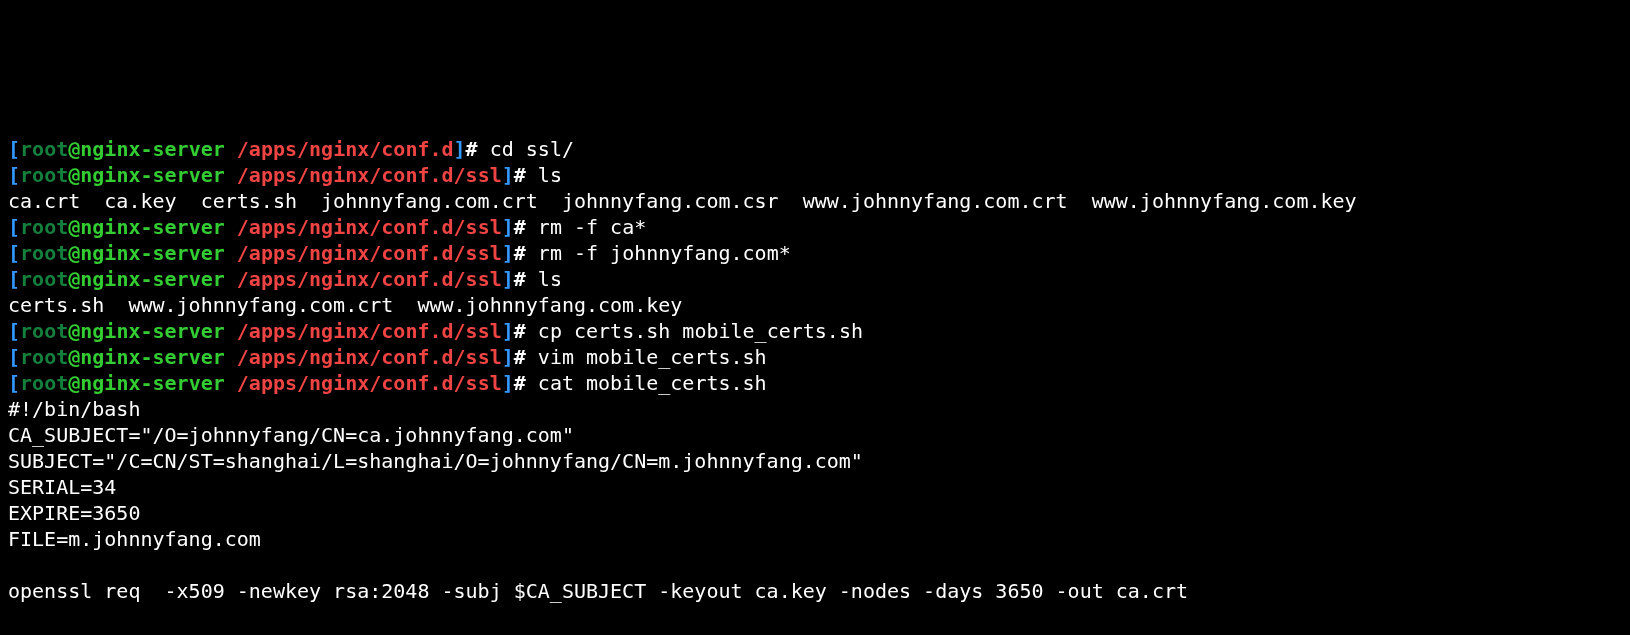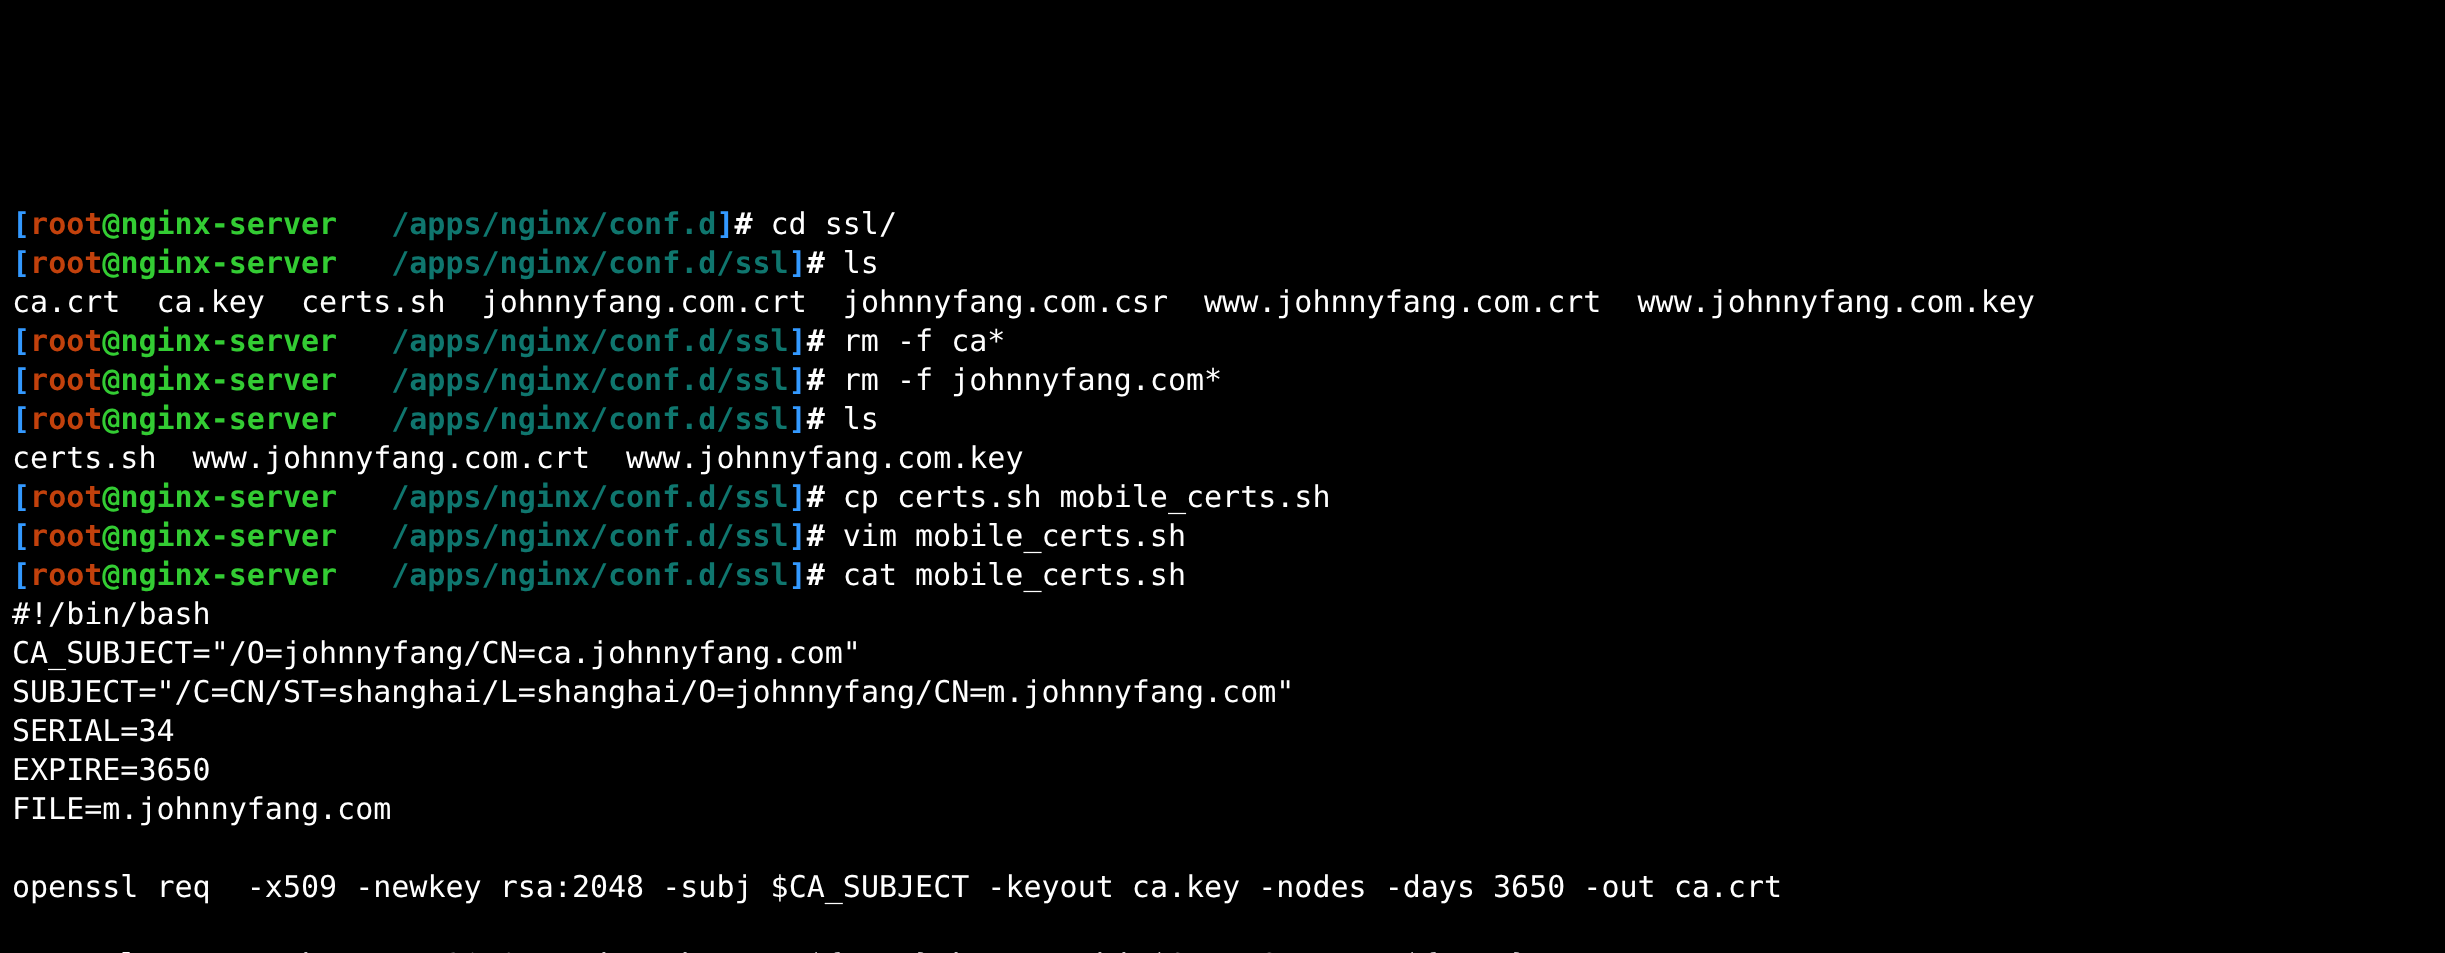--- a/index.html
+++ b/index.html
@@ -9,23 +9,23 @@
     color: #fff;
     font-family: "DejaVu Sans Mono", "Liberation Mono", "Courier New", monospace;
     font-size: 20px;
     line-height: 26px;
     white-space: pre;
   }
   .terminal {
     padding: 6px 8px;
   }
   .blue  { color: #3399ff; }
-  .red   { color: #c2410c; }
+  .red   { color: #15803d; }
   .green { color: #33cc33; }
-  .amber { color: #0f766e; margin-left: 24px; }
+  .amber { color: #ef4444; }
   .white { color: #ffffff; }
   .bold  { font-weight: bold; }
 </style>
 </head>
 <body>
 
 
 
 <div class="terminal" id="term"><div><span class="bold"><span class="blue">[</span><span class="red">root</span><span class="green">@</span><span class="green">nginx-server </span><span class="amber">/apps/nginx/conf.d</span><span class="blue">]</span><span class="white"># </span></span><span class="white">cd ssl/</span></div><div><span class="bold"><span class="blue">[</span><span class="red">root</span><span class="green">@</span><span class="green">nginx-server </span><span class="amber">/apps/nginx/conf.d/ssl</span><span class="blue">]</span><span class="white"># </span></span><span class="white">ls</span></div><div><span class="white">ca.crt  ca.key  certs.sh  johnnyfang.com.crt  johnnyfang.com.csr  www.johnnyfang.com.crt  www.johnnyfang.com.key</span></div><div><span class="bold"><span class="blue">[</span><span class="red">root</span><span class="green">@</span><span class="green">nginx-server </span><span class="amber">/apps/nginx/conf.d/ssl</span><span class="blue">]</span><span class="white"># </span></span><span class="white">rm -f ca*</span></div><div><span class="bold"><span class="blue">[</span><span class="red">root</span><span class="green">@</span><span class="green">nginx-server </span><span class="amber">/apps/nginx/conf.d/ssl</span><span class="blue">]</span><span class="white"># </span></span><span class="white">rm -f johnnyfang.com*</span></div><div><span class="bold"><span class="blue">[</span><span class="red">root</span><span class="green">@</span><span class="green">nginx-server </span><span class="amber">/apps/nginx/conf.d/ssl</span><span class="blue">]</span><span class="white"># </span></span><span class="white">ls</span></div><div><span class="white">certs.sh  www.johnnyfang.com.crt  www.johnnyfang.com.key</span></div><div><span class="bold"><span class="blue">[</span><span class="red">root</span><span class="green">@</span><span class="green">nginx-server </span><span class="amber">/apps/nginx/conf.d/ssl</span><span class="blue">]</span><span class="white"># </span></span><span class="white">cp certs.sh mobile_certs.sh</span></div><div><span class="bold"><span class="blue">[</span><span class="red">root</span><span class="green">@</span><span class="green">nginx-server </span><span class="amber">/apps/nginx/conf.d/ssl</span><span class="blue">]</span><span class="white"># </span></span><span class="white">vim mobile_certs.sh</span></div><div><span class="bold"><span class="blue">[</span><span class="red">root</span><span class="green">@</span><span class="green">nginx-server </span><span class="amber">/apps/nginx/conf.d/ssl</span><span class="blue">]</span><span class="white"># </span></span><span class="white">cat mobile_certs.sh</span></div><div><span class="white">#!/bin/bash</span></div><div><span class="white">CA_SUBJECT="/O=johnnyfang/CN=ca.johnnyfang.com"</span></div><div><span class="white">SUBJECT="/C=CN/ST=shanghai/L=shanghai/O=johnnyfang/CN=m.johnnyfang.com"</span></div><div><span class="white">SERIAL=34</span></div><div><span class="white">EXPIRE=3650</span></div><div><span class="white">FILE=m.johnnyfang.com</span></div><div><span class="white">&nbsp;</span></div><div><span class="white">openssl req  -x509 -newkey rsa:2048 -subj $CA_SUBJECT -keyout ca.key -nodes -days 3650 -out ca.crt</span></div><div><span class="white">&nbsp;</span></div><div><span class="white">openssl req -newkey rsa:2048 -nodes -keyout ${FILE}.key  -subj $SUBJECT -out ${FILE}.csr</span></div></div>
 

